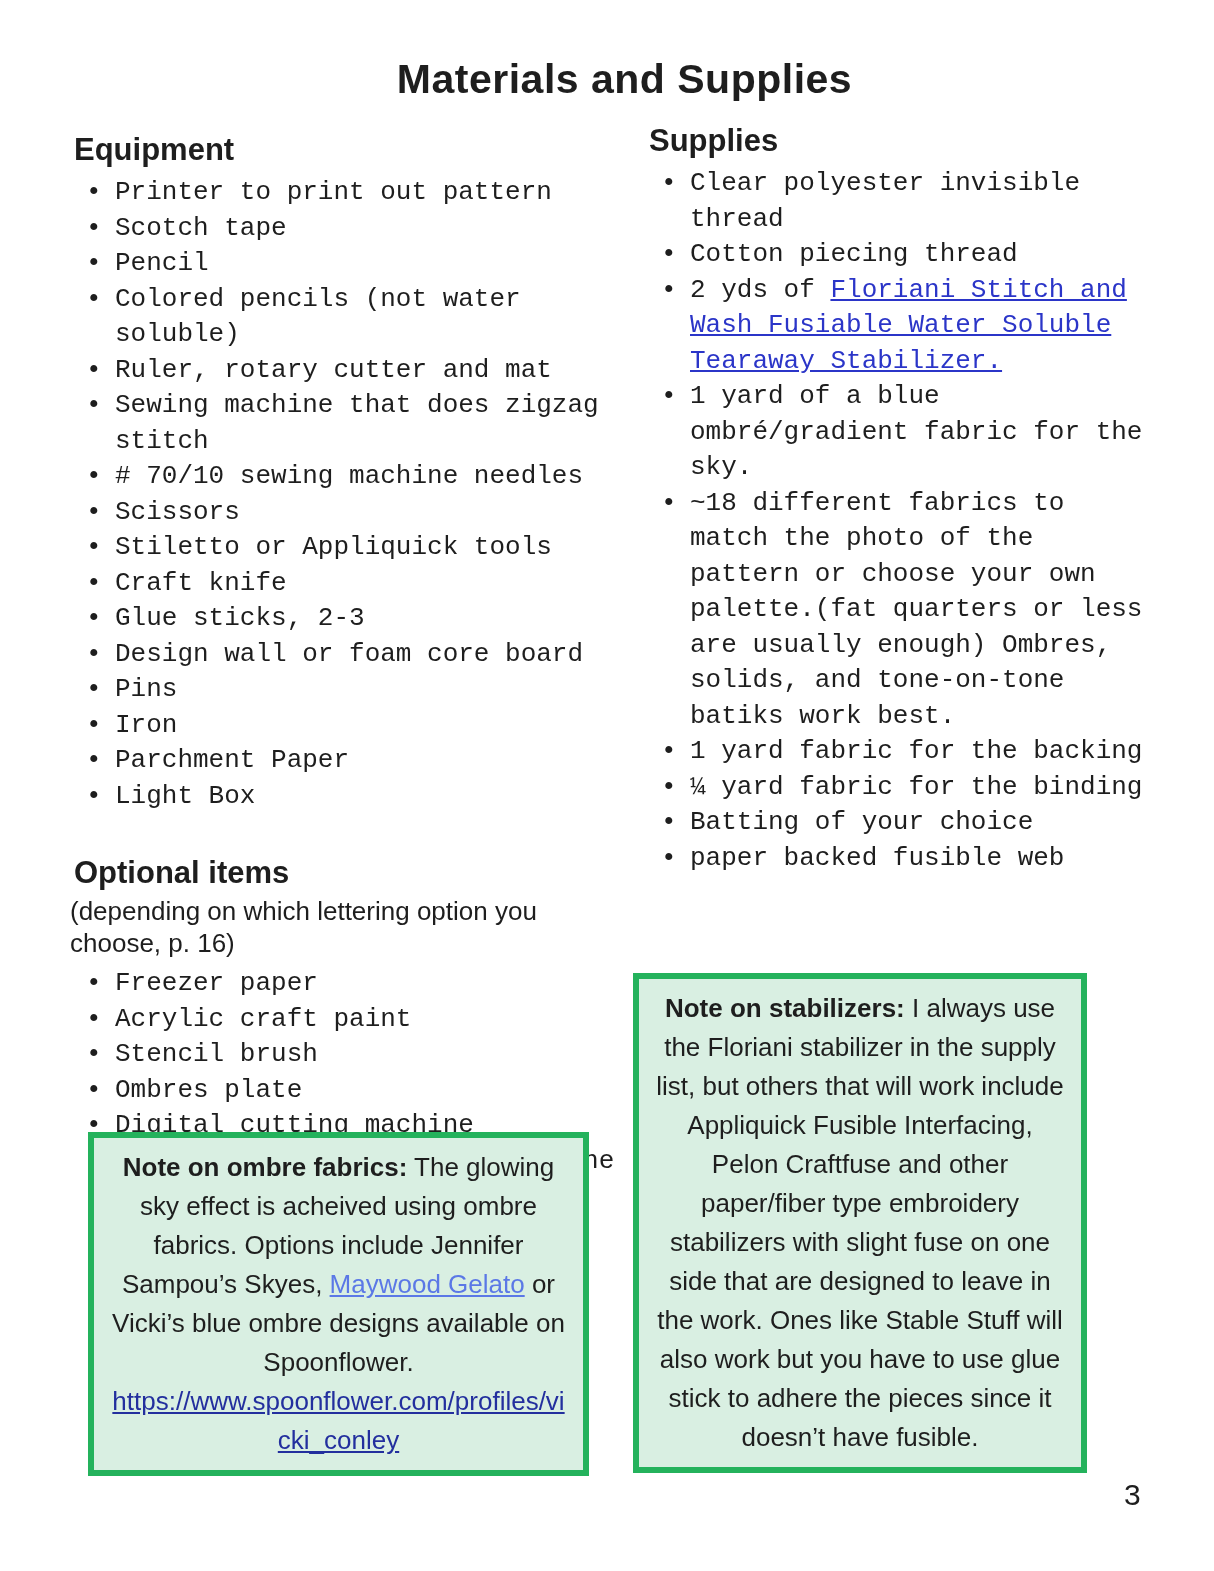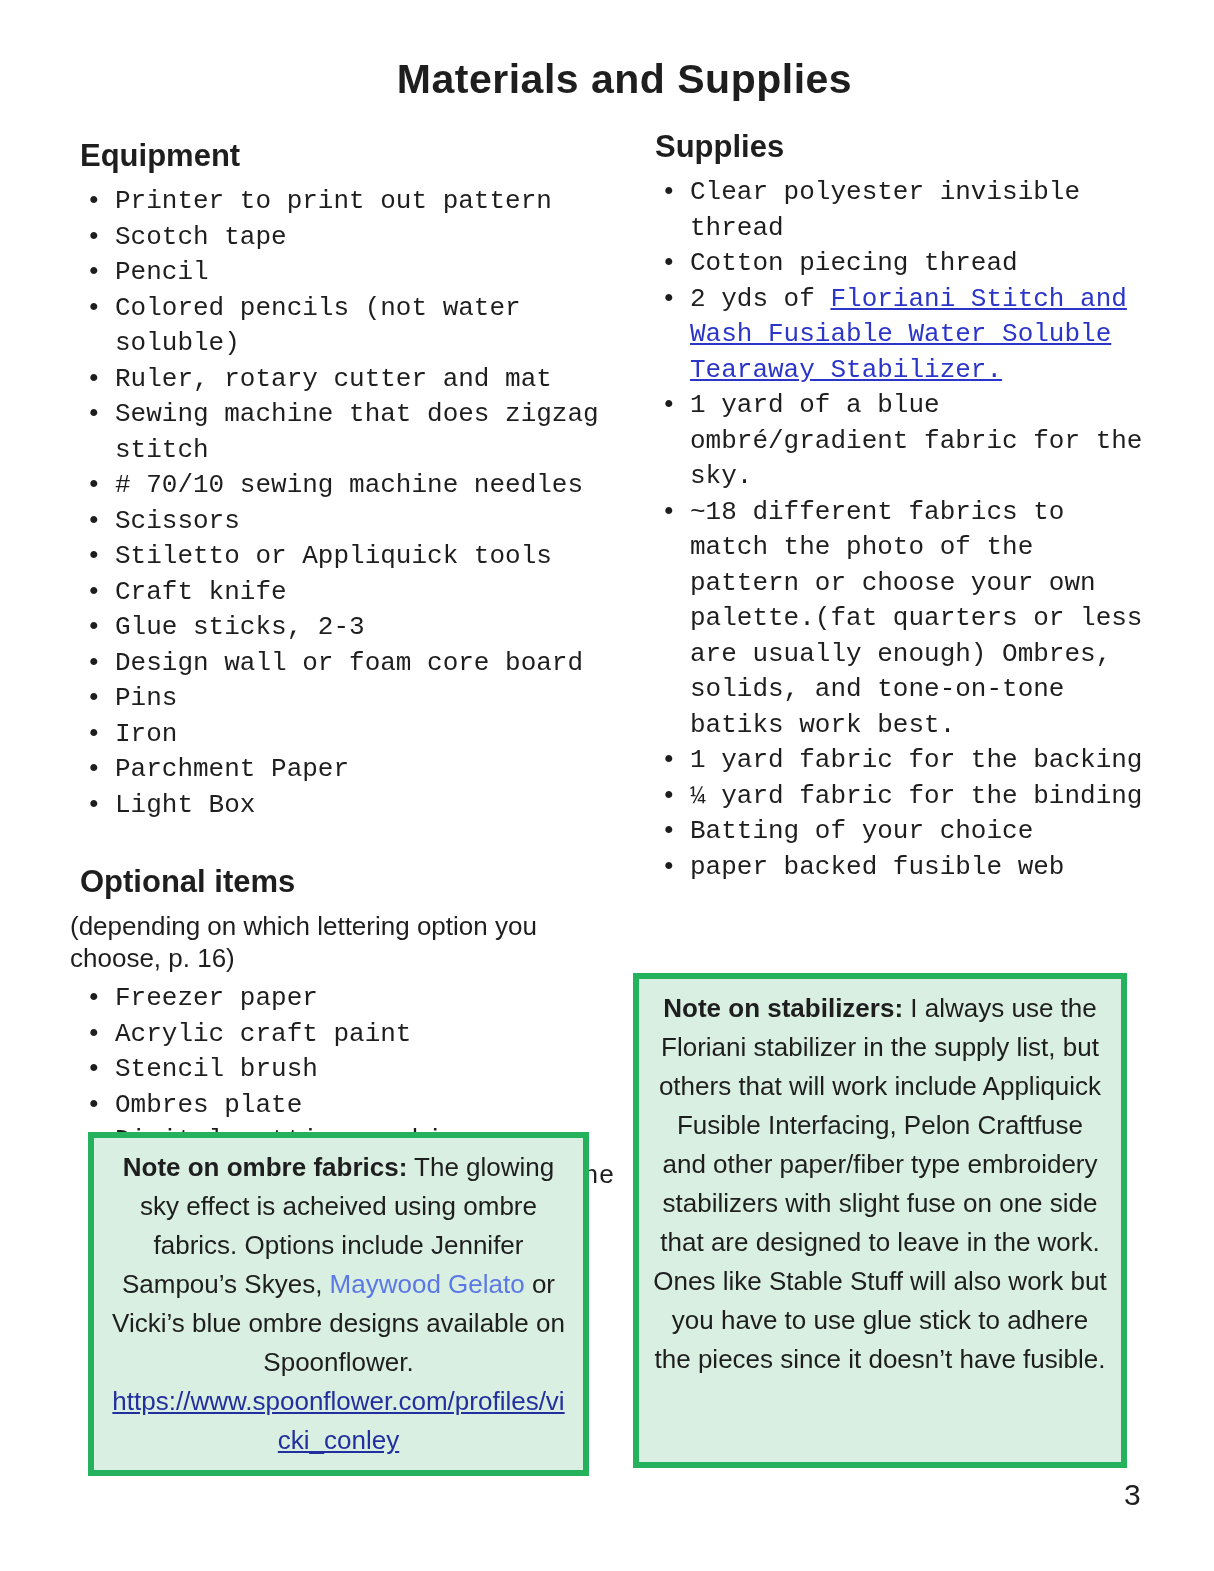--- a/index.html
+++ b/index.html
@@ -27,21 +27,21 @@
     text-align:center;
     font-size:41px;
     font-weight:bold;
     letter-spacing:0.5px;
     padding-left:35px;
   }
   .col{position:absolute;}
   .col-left{left:70px;top:128px;width:548px;}
   .col-right{left:645px;top:119px;width:502px;}
   .col h2{
-    margin:10px;
+    margin:4px;
     font-size:31px;
     font-weight:bold;
   }
   .col ul{
     list-style:none;
     margin:7px 0 0 0;
     padding:0;
     font-family:Liberation Mono, monospace;
   }
   .col li{
@@ -59,35 +59,35 @@
     line-height:35.5px;
   }
   .optional-section{margin-top:41px;}
   .subheading{
     margin:4px 0 0 0;
     font-size:26px;
     line-height:32px;
   }
   a{cursor:pointer;}
   .link-blue{color:var(--link-blue);text-decoration:underline;}
-  .link-royal{color:var(--link-royal);}
+  .link-royal{color:var(--link-royal);text-decoration:underline;}
   .link-navy{color:var(--link-navy);text-decoration:underline;overflow-wrap:anywhere;}
   .note{
     position:absolute;
     box-sizing:border-box;
     background:var(--note-bg);
     border:6px solid var(--note-border);
     text-align:center;
     font-size:26px;
     line-height:39px;
     padding:10px 14px;
   }
   .note strong{font-weight:bold;}
   .note-left{left:88px;top:1132px;width:501px;min-height:331px;}
-  .note-right{left:633px;top:973px;width:494px;min-height:495px;}
+  .note-right{left:633px;top:973px;width:454px;min-height:495px;}
   .page-number{
     position:absolute;
     left:1124px;
     top:1478px;
     font-size:30px;
   }
 </style>
 </head>
 <body>
 

